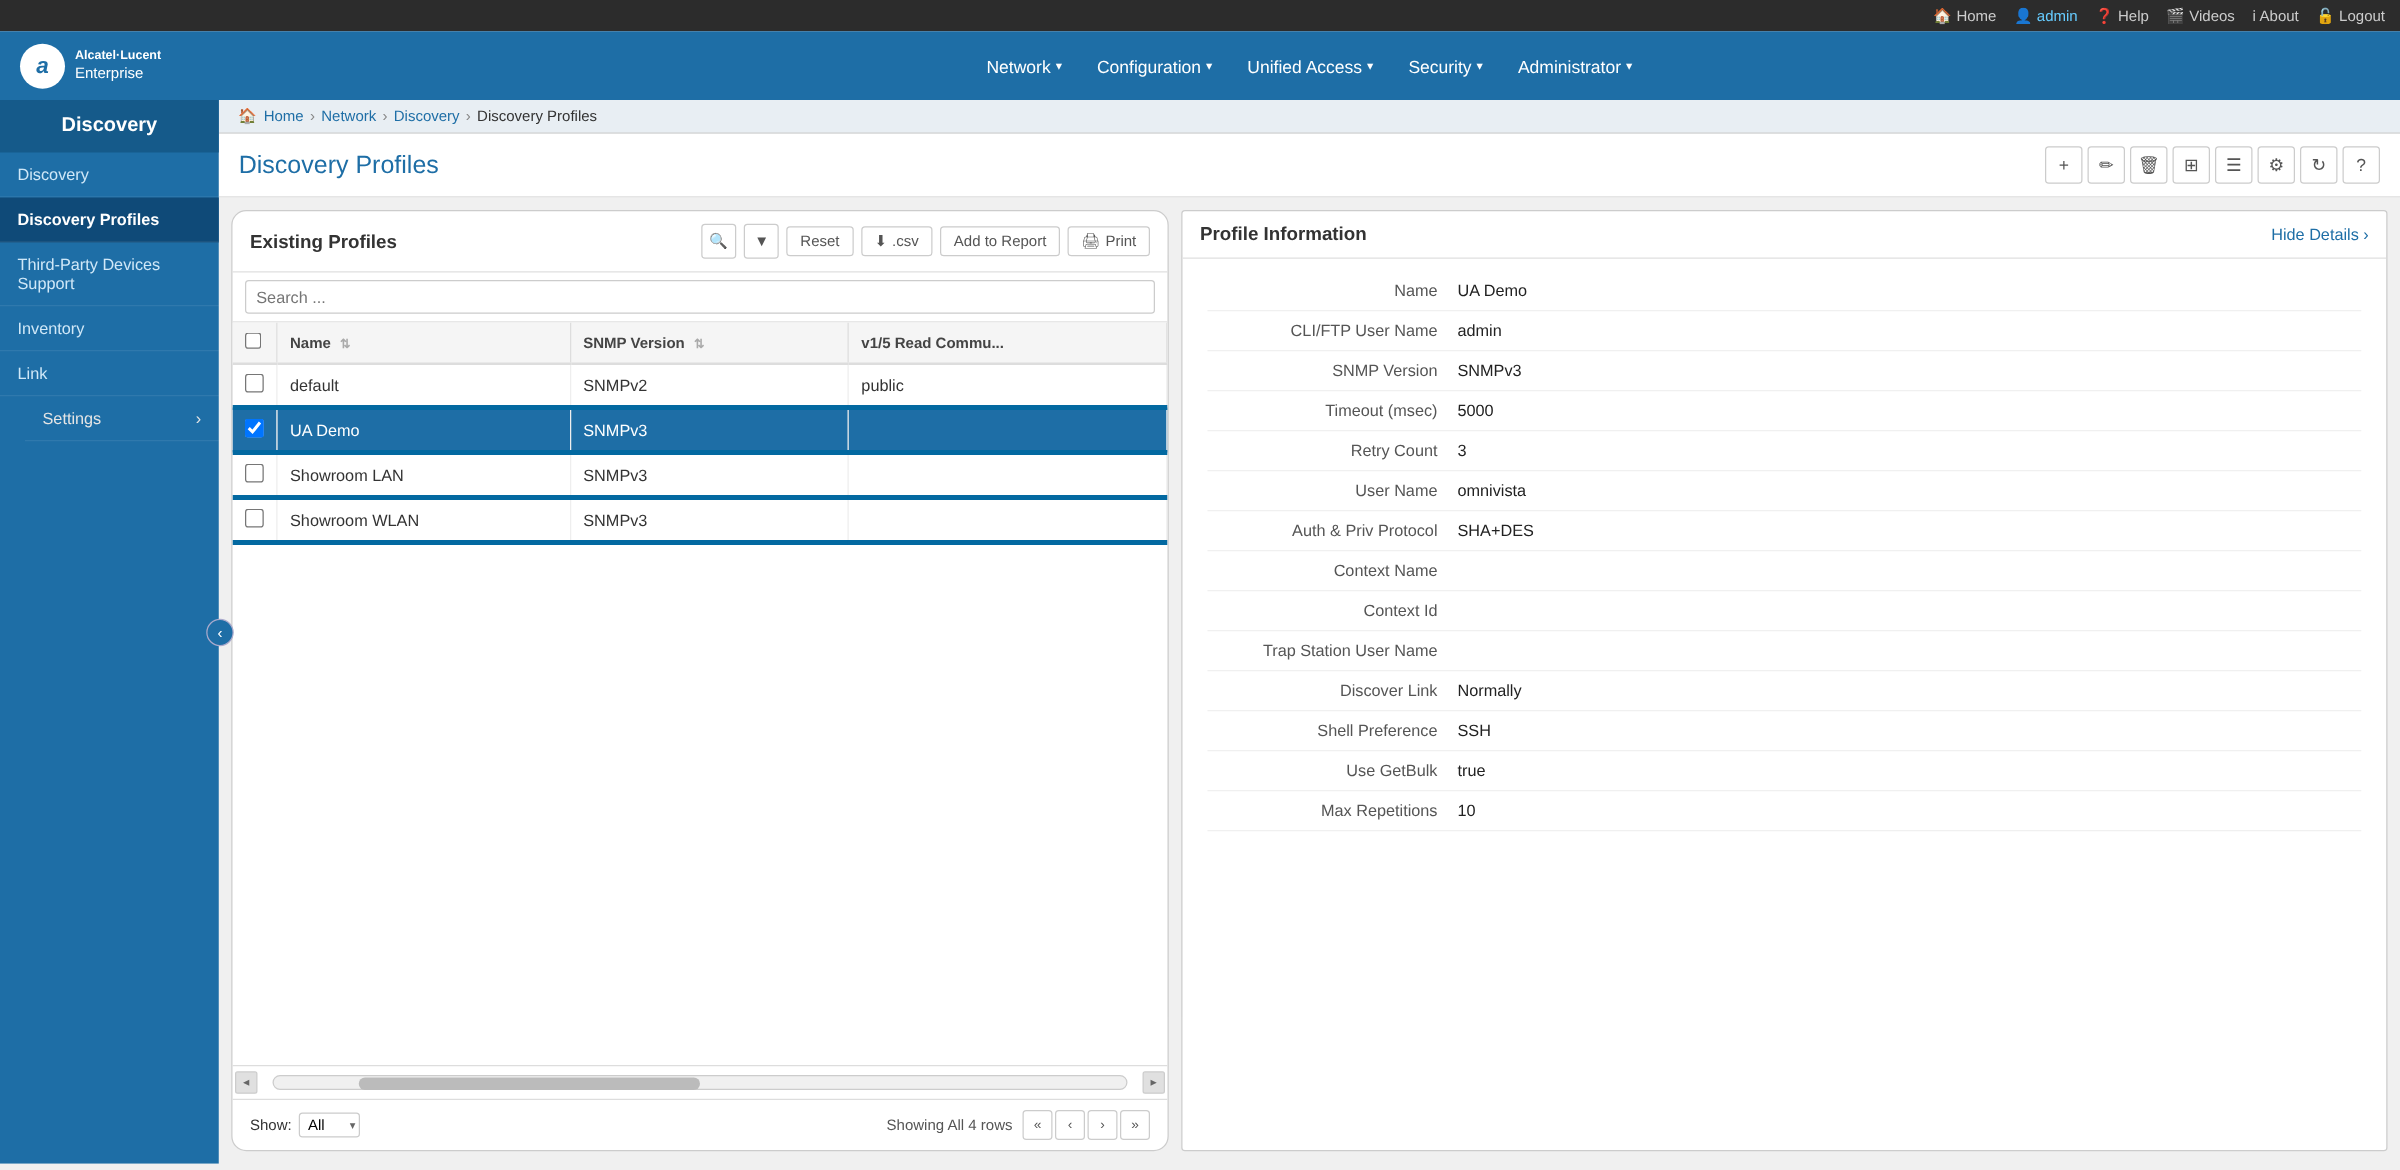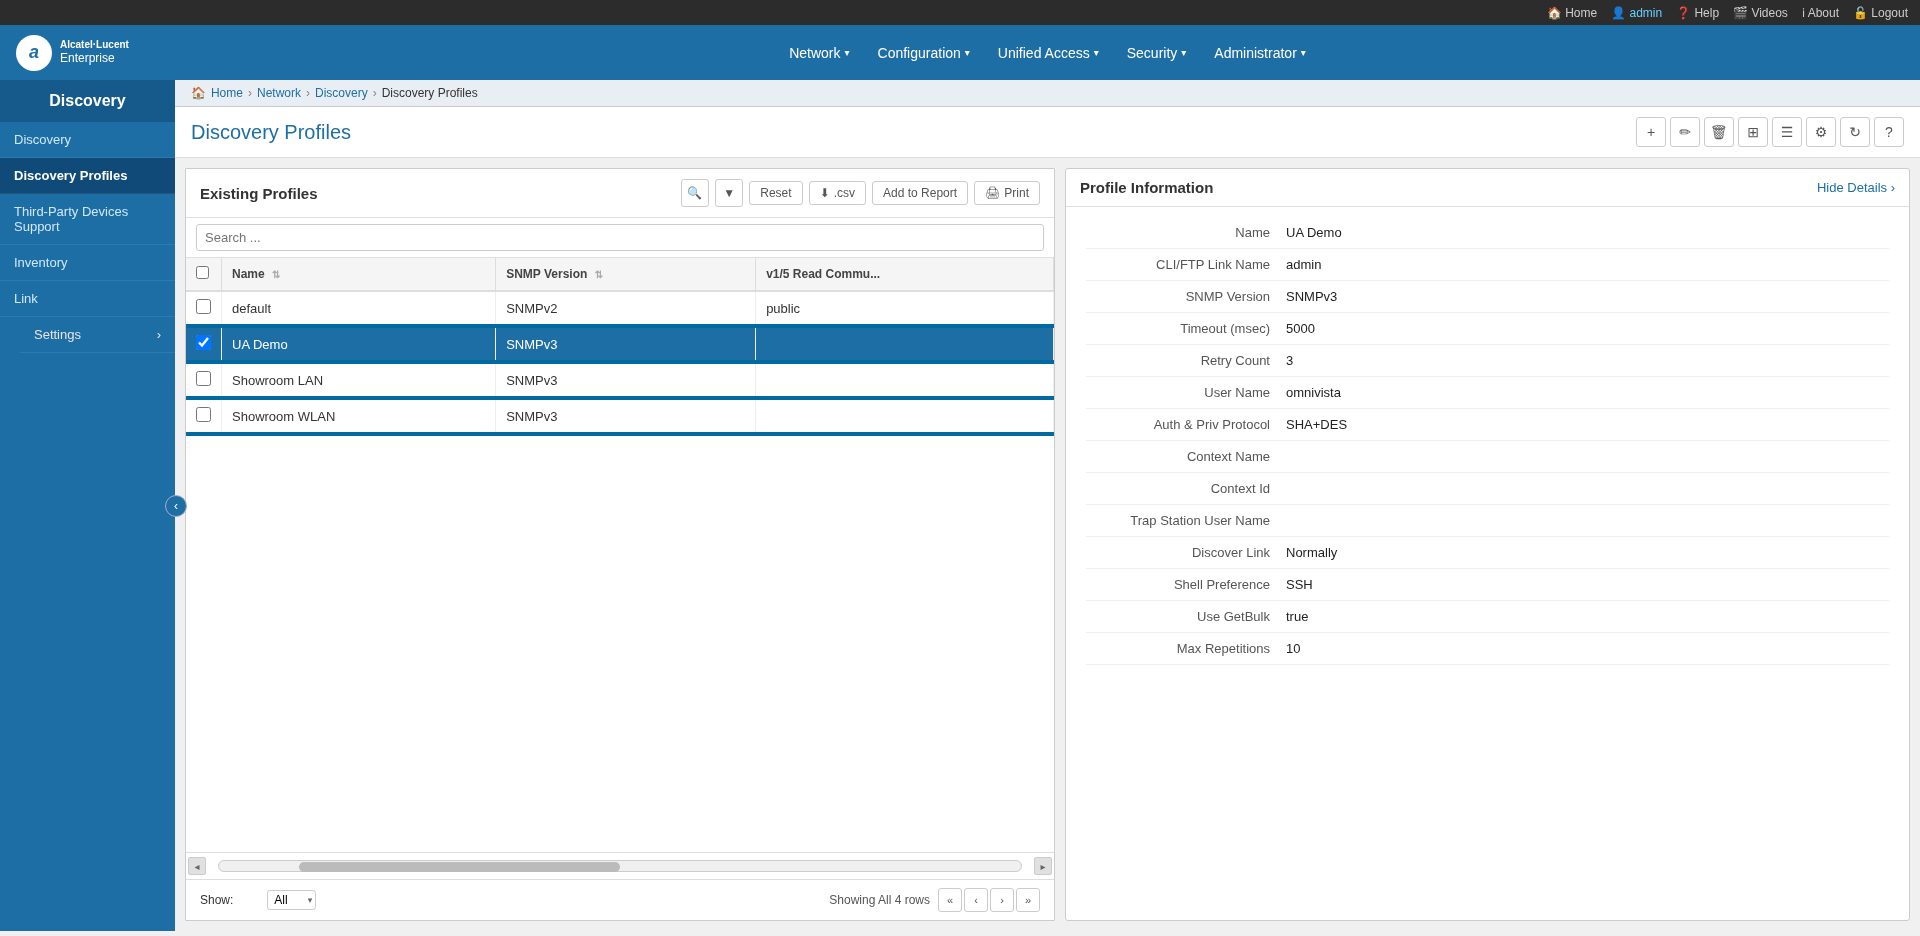--- a/index.html
+++ b/index.html
@@ -144,24 +144,24 @@
       display: flex;
       overflow: hidden;
       padding: 10px;
       gap: 10px;
     }
 
     
     .left-panel {
       background: #fff;
       border: 1px solid #ccc;
-      border-radius: 1px;
+      border-radius: 12px;
       display: flex;
       flex-direction: column;
-      width: 870px;
+      width: 750px;
       min-width: 500px;
       flex-shrink: 0;
     }
     .panel-header {
       display: flex;
       align-items: center;
       justify-content: space-between;
       padding: 10px 14px;
       border-bottom: 1px solid #e0e0e0;
     }
@@ -260,21 +260,21 @@
       display: flex;
       align-items: center;
       justify-content: space-between;
     }
     .show-control { display: flex; align-items: center; gap: 6px; font-size: 12px; }
     .show-select {
       border: 1px solid #ccc; border-radius: 3px;
       padding: 2px 20px 2px 6px; font-size: 12px; cursor: pointer;
       appearance: none; background: #fff;
     }
-    .show-select-wrap { position: relative; display: inline-block; margin-left: 28px; }
+    .show-select-wrap { position: relative; display: inline-block; }
     .show-select-caret {
       position: absolute; right: 4px; top: 50%; transform: translateY(-50%);
       font-size: 9px; color: #666; pointer-events: none;
     }
     .pagination { display: flex; align-items: center; gap: 2px; font-size: 12px; color: #555; }
     .page-btn {
       width: 24px; height: 24px; border: 1px solid #ccc; border-radius: 3px;
       background: #fff; cursor: pointer; display: flex; align-items: center;
       justify-content: center; font-size: 11px; color: #555;
     }
@@ -496,21 +496,21 @@
           <span class="hide-details">
             <span>Hide Details</span> ›
           </span>
         </div>
         <div class="info-table" id="info-table">
         <div class="info-row">
     <div class="info-label">Name</div>
     <div class="info-value">UA Demo</div>
   </div>
             <div class="info-row">
-    <div class="info-label">CLI/FTP Link Name</div>
+    <div class="info-label">CLI/FTP User Name</div>
     <div class="info-value">admin</div>
   </div>
             <div class="info-row">
     <div class="info-label">SNMP Version</div>
     <div class="info-value">SNMPv3</div>
   </div>
             <div class="info-row">
     <div class="info-label">Timeout (msec)</div>
     <div class="info-value">5000</div>
   </div>

